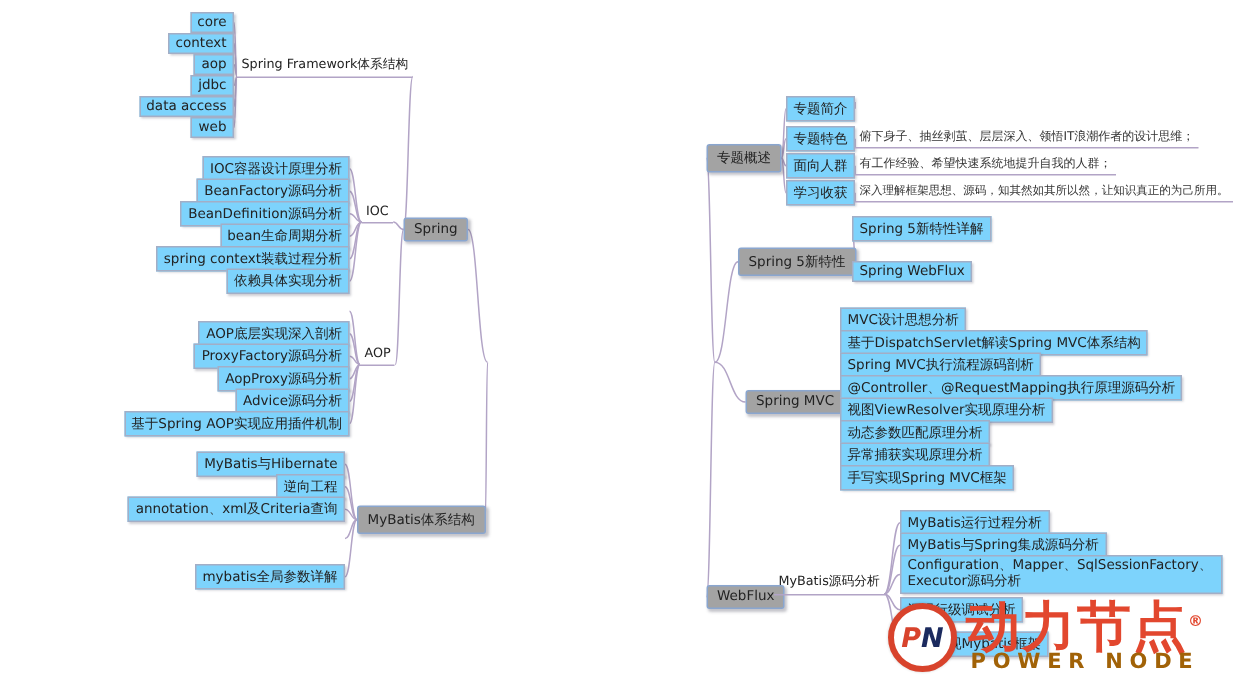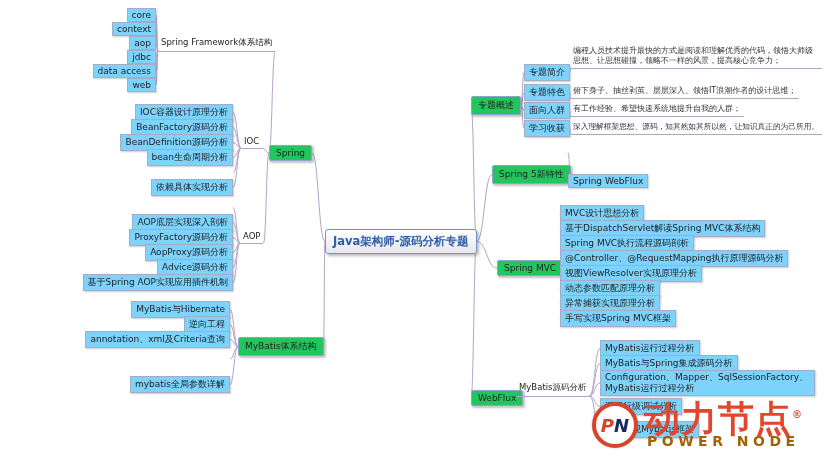--- a/index.html
+++ b/index.html
@@ -3,21 +3,21 @@
 <meta charset="utf-8">
 <style>
   body{margin:0;background:#fff}
   #canvas{position:relative;width:824px;height:450px;background:#ffffff;overflow:hidden;
           font-family:"DejaVu Sans","Liberation Sans",sans-serif;}
   #links{position:absolute;left:0;top:0;z-index:1;pointer-events:none}
   .node{position:absolute;white-space:nowrap;color:#222;z-index:2;line-height:normal}
   .box-main{border:1px solid #6e93c8;border-radius:3px;background:linear-gradient(#ffffff,#e7e7ec);
             color:#2e5ca8;font-weight:bold;font-size:11.5px;padding:4px 7px;
             box-shadow:2px 2px 3px rgba(60,60,80,.35)}
-  .box-branch{border:1px solid #8aa6cf;border-radius:2px;background:#22c55e;font-size:9px;
+  .box-branch{border:1px solid #8aa6cf;border-radius:2px;background:#a3a3a3;font-size:9px;
               padding:2px 6px;box-shadow:1.5px 1.5px 2px rgba(60,60,80,.3)}
   .box-leaf{border:1px solid #a3aec6;background:#7dd3fc;font-size:9px;padding:1px 4px;
             box-shadow:1px 1px 1.5px rgba(90,90,110,.3)}
   .u{font-size:8.5px;padding:0 3px 2px;border-bottom:1px solid #b2a4c6;background:transparent}
   .desc{font-size:8px;white-space:normal;line-height:10px;color:#333}
   .wrapleaf{white-space:normal;line-height:11px}
   
   #watermark{position:absolute;left:592px;top:396px;width:232px;height:54px;z-index:5}
   .wm-circle{position:absolute;left:0;top:6px;width:38px;height:38px;border:4px solid #d8432c;
              border-radius:50%;background:#fff;display:flex;align-items:center;justify-content:center;
@@ -86,80 +86,80 @@
       <path d="M563.125,268 C561.5625,268 561.5625,318.5 560,318.5" fill="none" stroke="#b2a4c6" stroke-width="1"></path>
       <path d="M476.578125,241.5 C473.7890625,241.5 473.7890625,398 471,398" fill="none" stroke="#b2a4c6" stroke-width="1"></path>
       <path d="M520.046875,398 C518.0234375,398 518.0234375,396 516,396" fill="none" stroke="#b2a4c6" stroke-width="1"></path>
       <path d="M589.53125,396 C594.765625,396 594.765625,348.5 600,348.5" fill="none" stroke="#b2a4c6" stroke-width="1"></path>
       <path d="M589.53125,396 C594.765625,396 594.765625,363.5 600,363.5" fill="none" stroke="#b2a4c6" stroke-width="1"></path>
       <path d="M589.53125,396 C594.765625,396 594.765625,383 600,383" fill="none" stroke="#b2a4c6" stroke-width="1"></path>
       <path d="M589.53125,396 C594.765625,396 594.765625,406.5 600,406.5" fill="none" stroke="#b2a4c6" stroke-width="1"></path>
       <path d="M589.53125,396 C594.765625,396 594.765625,429.5 600,429.5" fill="none" stroke="#b2a4c6" stroke-width="1"></path>
     </svg>
 
-  <div class="node box-main" id="center" style="left:325px;top:229px">Java架构师-源码分析专题</div>
 
   <div class="node box-branch" id="spring" style="left:269px;top:145px">Spring</div>
 
   <div class="node u" id="fw" style="left:158px;top:37px">Spring Framework体系结构</div>
   <div class="node box-leaf" id="fw0" style="right:668px;top:8px">core</div>
   <div class="node box-leaf" id="fw1" style="right:668px;top:22px">context</div>
   <div class="node box-leaf" id="fw2" style="right:668px;top:36px">aop</div>
   <div class="node box-leaf" id="fw3" style="right:668px;top:50px">jdbc</div>
   <div class="node box-leaf" id="fw4" style="right:668px;top:64px">data access</div>
   <div class="node box-leaf" id="fw5" style="right:668px;top:78px">web</div>
 
   <div class="node u" id="ioc" style="left:241px;top:136px">IOC</div>
   <div class="node box-leaf" id="ioc0" style="right:591px;top:104px">IOC容器设计原理分析</div>
   <div class="node box-leaf" id="ioc1" style="right:591px;top:119px">BeanFactory源码分析</div>
   <div class="node box-leaf" id="ioc2" style="right:591px;top:134px">BeanDefinition源码分析</div>
   <div class="node box-leaf" id="ioc3" style="right:591px;top:149px">bean生命周期分析</div>
+  <div class="node box-leaf" id="ioc4" style="right:591px;top:164px">spring context装载过程分析</div>
   <div class="node box-leaf" id="ioc5" style="right:591px;top:179px">依赖具体实现分析</div>
 
   <div class="node u" id="aopl" style="left:240px;top:231px">AOP</div>
   <div class="node box-leaf" id="aop1" style="right:591px;top:214px">AOP底层实现深入剖析</div>
   <div class="node box-leaf" id="aop2" style="right:591px;top:229px">ProxyFactory源码分析</div>
   <div class="node box-leaf" id="aop3" style="right:591px;top:244px">AopProxy源码分析</div>
   <div class="node box-leaf" id="aop4" style="right:591px;top:259px">Advice源码分析</div>
   <div class="node box-branch" id="march" style="left:238px;top:337px">MyBatis体系结构</div>
 
   <div class="node box-leaf" id="aop5" style="right:591px;top:274px">基于Spring AOP实现应用插件机制</div>
   <div class="node box-leaf" id="ma0" style="right:594px;top:301px">MyBatis与Hibernate</div>
   <div class="node box-leaf" id="ma1" style="right:594px;top:316px">逆向工程</div>
   <div class="node box-leaf" id="ma2" style="right:594px;top:331px">annotation、xml及Criteria查询</div>
   <div class="node box-leaf" id="ma4" style="right:594px;top:376px">mybatis全局参数详解</div>
 
   <div class="node box-branch" id="ov" style="left:471px;top:96px">专题概述</div>
   <div class="node box-leaf" id="ovl0" style="left:524px;top:64px">专题简介</div>
   <div class="node box-leaf" id="ovl1" style="left:524px;top:84px">专题特色</div>
   <div class="node box-leaf" id="ovl2" style="left:524px;top:102px">面向人群</div>
   <div class="node box-leaf" id="ovl3" style="left:524px;top:120px">学习收获</div>
-  <div class="node u desc" id="ovt0" style="left:570px;top:46px;width:246px">编程人员技术提升最快的方式是阅读和理解优秀的代码，领悟大师级思想、让思想碰撞，领略不一样的风景，提高核心竞争力；</div>
   <div class="node u desc" id="ovt1" style="left:570px;top:86px;white-space:nowrap">俯下身子、抽丝剥茧、层层深入、领悟IT浪潮作者的设计思维；</div>
   <div class="node u desc" id="ovt2" style="left:570px;top:104px;white-space:nowrap">有工作经验、希望快速系统地提升自我的人群；</div>
   <div class="node u desc" id="ovt3" style="left:570px;top:122px;white-space:nowrap;font-size:7.7px">深入理解框架思想、源码，知其然如其所以然，让知识真正的为己所用。</div>
 
   <div class="node box-branch" id="s5" style="left:492px;top:165px">Spring 5新特性</div>
+  <div class="node box-leaf" id="s50" style="left:568px;top:144px">Spring 5新特性详解</div>
   <div class="node box-leaf" id="s52" style="left:568px;top:174px">Spring WebFlux</div>
 
   <div class="node box-branch" id="mvc" style="left:497px;top:260px">Spring MVC</div>
   <div class="node box-leaf" id="mvc0" style="left:560px;top:205px">MVC设计思想分析</div>
   <div class="node box-leaf" id="mvc1" style="left:560px;top:220px">基于DispatchServlet解读Spring MVC体系结构</div>
   <div class="node box-leaf" id="mvc2" style="left:560px;top:235px">Spring MVC执行流程源码剖析</div>
   <div class="node box-leaf" id="mvc3" style="left:560px;top:250px">@Controller、@RequestMapping执行原理源码分析</div>
   <div class="node box-leaf" id="mvc4" style="left:560px;top:265px">视图ViewResolver实现原理分析</div>
   <div class="node box-leaf" id="mvc5" style="left:560px;top:280px">动态参数匹配原理分析</div>
   <div class="node box-leaf" id="mvc6" style="left:560px;top:295px">异常捕获实现原理分析</div>
   <div class="node box-leaf" id="mvc7" style="left:560px;top:310px">手写实现Spring MVC框架</div>
 
   <div class="node box-branch" id="mb" style="left:471px;top:390px">WebFlux</div>
   <div class="node u" id="mbs" style="left:516px;top:382px">MyBatis源码分析</div>
   <div class="node box-leaf" id="mbs0" style="left:600px;top:340px">MyBatis运行过程分析</div>
   <div class="node box-leaf" id="mbs1" style="left:600px;top:355px">MyBatis与Spring集成源码分析</div>
-  <div class="node box-leaf wrapleaf" id="mbs2" style="left:600px;top:370px;width:205px">Configuration、Mapper、SqlSessionFactory、MyBatis运行过程分析</div>
+  <div class="node box-leaf wrapleaf" id="mbs2" style="left:600px;top:370px;width:205px">Configuration、Mapper、SqlSessionFactory、Executor源码分析</div>
   <div class="node box-leaf" id="mbs3" style="left:600px;top:398px">源码行级调试分析</div>
   <div class="node box-leaf" id="mbs4" style="left:600px;top:421px">手写实现Mybatis框架</div>
 
   <div id="watermark">
     <div class="wm-circle">
       <span class="wm-p">P</span>
         <span class="wm-n">N</span>
     </div>
     <div class="wm-brand">
       <span>动力节点</span><sup class="wm-reg">®</sup>

